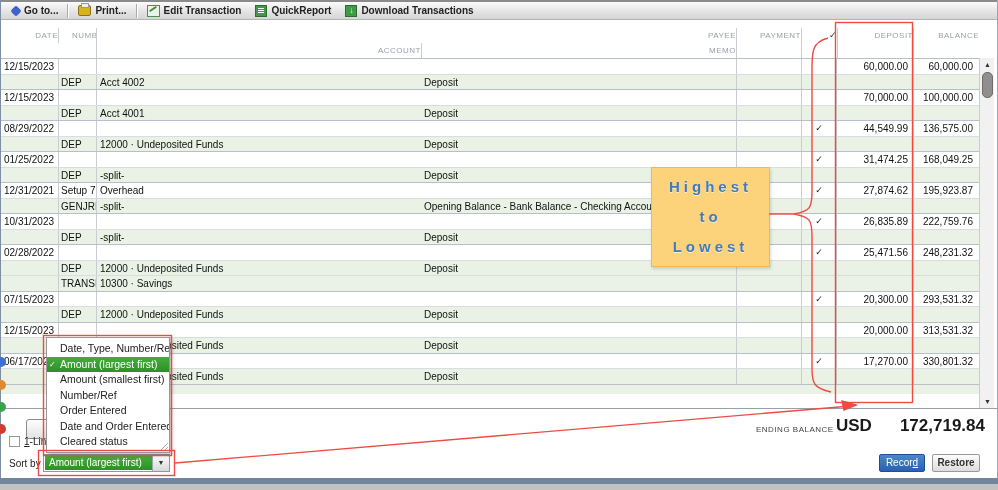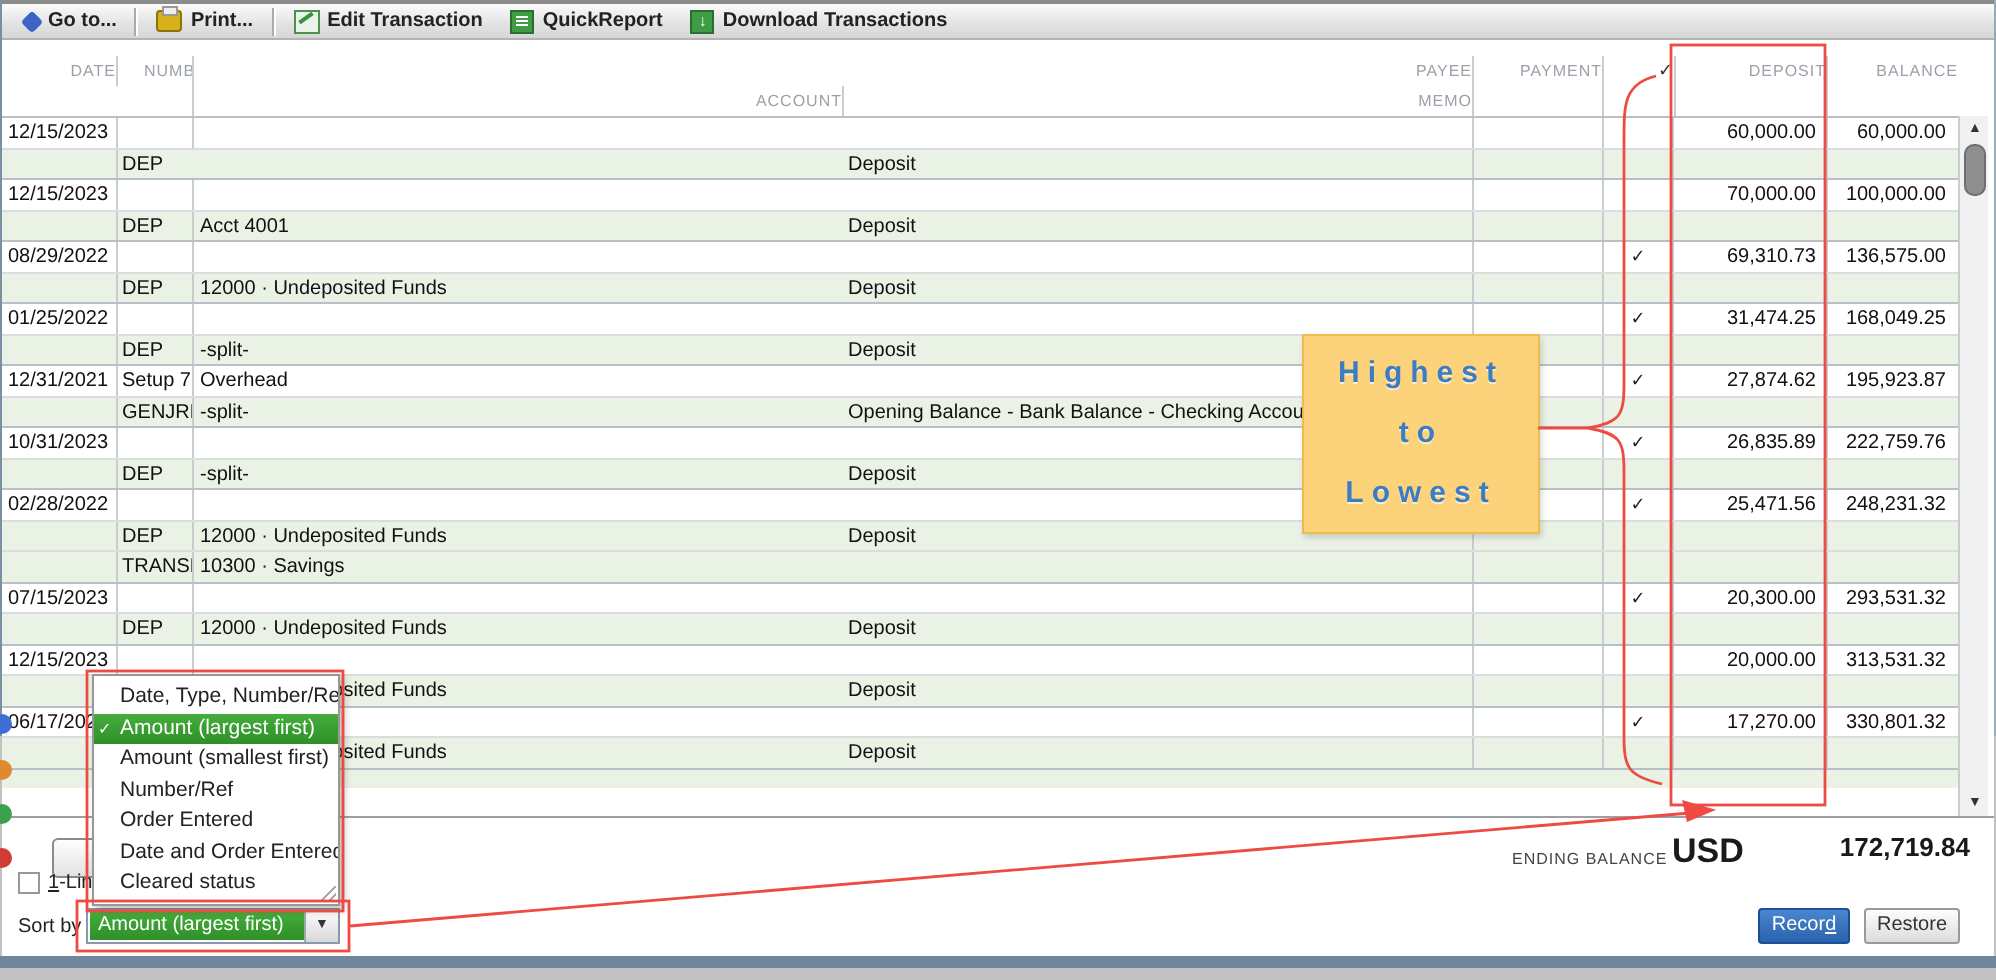--- a/index.html
+++ b/index.html
@@ -1,17 +1,17 @@
 <!DOCTYPE html>
 <html><head>
 <meta charset="utf-8">
 <style>
   html,body{margin:0;padding:0;}
   body{width:998px;height:490px;background:#c2c2c2;font-family:"Liberation Sans",sans-serif;position:relative;overflow:hidden;}
-  .window{position:absolute;left:0;top:0;width:998px;height:368px;background:#ffffff;border-left:1px solid #7b8ea3;border-right:1px solid #9aa7b5;box-sizing:border-box;}
+  .window{position:absolute;left:0;top:0;width:998px;height:478px;background:#ffffff;border-left:1px solid #7b8ea3;border-right:1px solid #9aa7b5;box-sizing:border-box;}
   .bottom-strip{position:absolute;left:0;top:478px;width:998px;height:6px;background:#71869d;border-top:1px solid #55irt;}
   .outside{position:absolute;left:0;top:484px;width:998px;height:6px;background:#c2c2c2;}
 
   
   .toolbar{position:absolute;left:0;top:0;width:100%;height:20px;background:linear-gradient(#fbfbfb,#e2e2e2 60%,#d6d6d6);border-top:2px solid #8b8b8b;border-bottom:1px solid #b3b3b3;box-sizing:border-box;display:flex;align-items:center;padding-left:4px;}
   .tbtn{display:flex;align-items:center;gap:4px;height:16px;padding:0 7px;font-size:10px;font-weight:bold;color:#222;cursor:default;}
   .tsep{width:1px;height:14px;background:#aaa;margin:0 2px;border-right:1px solid #fff;}
   .ic{display:inline-block;}
   .ic-goto{width:8px;height:8px;background:#3f62c9;border-radius:2px;transform:rotate(45deg);}
   .ic-print{width:11px;height:9px;background:#d8b21c;border:1px solid #8c7310;border-radius:2px;position:relative;}
@@ -59,23 +59,23 @@
   .u{text-decoration:underline;}
   .oneline{position:absolute;left:8px;top:27px;display:flex;align-items:center;gap:4px;font-size:10px;color:#222;}
   .chkbox{width:11px;height:11px;background:#fff;border:1px solid #999;box-sizing:border-box;}
   .sortby-label{position:absolute;left:8px;top:49px;font-size:10px;color:#222;}
   .sort-select{position:absolute;left:42px;top:45px;width:127px;height:18px;border:1px solid #8899aa;background:#fff;box-sizing:border-box;}
   .sort-sel-text{position:absolute;left:1px;top:1px;right:17px;bottom:1px;background:linear-gradient(#44ad3c,#2f8f28);color:#fff;font-size:10px;line-height:14px;padding-left:4px;overflow:hidden;white-space:nowrap;}
   .sort-arrow{position:absolute;right:0;top:0;width:16px;height:16px;background:linear-gradient(#fdfdfd,#d8d8d8);border-left:1px solid #9aa;font-size:7px;line-height:16px;text-align:center;color:#333;}
 
   .ending-label{position:absolute;left:755px;top:16px;font-size:8px;letter-spacing:.5px;color:#444;}
   .usd{position:absolute;left:835px;top:7px;font-size:17px;font-weight:bold;color:#1a1a1a;}
-  .ending-amount{position:absolute;left:884px;top:7px;width:100px;text-align:right;font-size:13px;font-weight:bold;color:#1a1a1a;}
+  .ending-amount{position:absolute;left:884px;top:7px;width:100px;text-align:right;font-size:17px;font-weight:bold;color:#1a1a1a;}
   .record-btn{position:absolute;left:878px;top:45px;width:46px;height:18px;background:linear-gradient(#4a86cf,#2a62ad);border:1px solid #1d4f96;border-radius:2px;color:#fff;font-size:10px;text-align:center;line-height:16px;box-sizing:border-box;}
-  .restore-btn{position:absolute;left:931px;top:45px;width:48px;height:18px;background:linear-gradient(#fdfdfd,#dcdcdc);border:1px solid #9a9a9a;border-radius:2px;color:#333;font-size:10px;text-align:center;line-height:16px;box-sizing:border-box;}
+  .restore-btn{position:absolute;left:931px;top:45px;width:48px;height:18px;background:linear-gradient(#fdfdfd,#dcdcdc);border:1px solid #9a9a9a;border-radius:2px;color:#333;font-size:10px;text-align:center;line-height:16px;box-sizing:border-box;font-weight:bold;}
 
   
   .sort-menu{position:absolute;left:45px;top:337px;width:124px;height:116px;background:#fff;border:1px solid #979797;box-shadow:2px 2px 4px rgba(0,0,0,.25);z-index:30;box-sizing:border-box;padding-top:3px;}
   .mitem{position:relative;height:15.5px;line-height:15.5px;font-size:10.5px;color:#222;padding-left:13px;white-space:nowrap;overflow:hidden;}
   .mitem.selected{background:linear-gradient(#44ad3c,#2f8f28);color:#fff;}
   .mcheck{position:absolute;left:2px;top:0;font-size:8px;}
   .mgrip{position:absolute;right:1px;bottom:1px;width:8px;height:8px;background:
     linear-gradient(135deg,transparent 45%,#aaa 45%,#aaa 55%,transparent 55%),
     linear-gradient(135deg,transparent 70%,#aaa 70%,#aaa 80%,transparent 80%);}
 
@@ -146,20 +146,21 @@
           <div class="cell c-num"></div>
           <div class="cell c-payee"></div>
           <div class="cell c-pay"></div>
           <div class="cell c-chk"></div>
           <div class="cell c-dep">60,000.00</div>
           <div class="cell c-bal">60,000.00</div>
         </div>
         <div class="line line2">
           <div class="cell c-date"></div>
           <div class="cell c-num">DEP</div>
+          <div class="cell c-acct">Acct 4002</div>
           <div class="cell c-memo">Deposit</div>
           <div class="cell c-pay"></div>
           <div class="cell c-chk"></div>
           <div class="cell c-bal"></div>
         </div>
         <div class="line line1">
           <div class="cell c-date">12/15/2023</div>
           <div class="cell c-num"></div>
           <div class="cell c-payee"></div>
           <div class="cell c-pay"></div>
@@ -175,21 +176,21 @@
           <div class="cell c-pay"></div>
           <div class="cell c-chk"></div>
           <div class="cell c-bal"></div>
         </div>
         <div class="line line1">
           <div class="cell c-date">08/29/2022</div>
           <div class="cell c-num"></div>
           <div class="cell c-payee"></div>
           <div class="cell c-pay"></div>
           <div class="cell c-chk">✓</div>
-          <div class="cell c-dep">69,310.73</div>
+          <div class="cell c-dep">44,549.99</div>
           <div class="cell c-bal">136,575.00</div>
         </div>
         <div class="line line2">
           <div class="cell c-date"></div>
           <div class="cell c-num">DEP</div>
           <div class="cell c-acct">12000 · Undeposited Funds</div>
           <div class="cell c-memo">Deposit</div>
           <div class="cell c-pay"></div>
           <div class="cell c-chk"></div>
           <div class="cell c-bal"></div>

